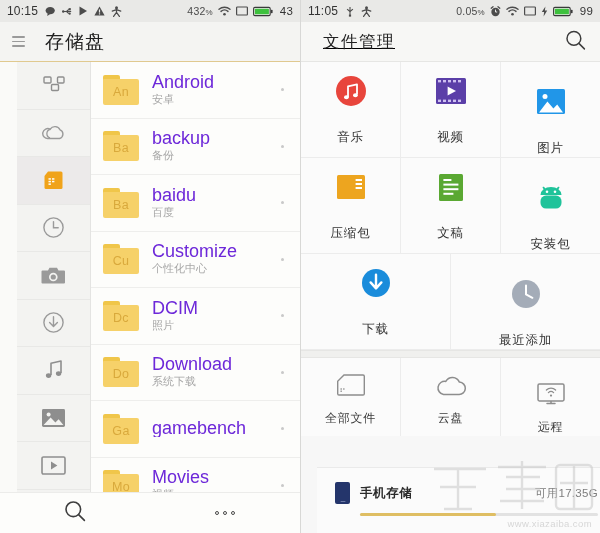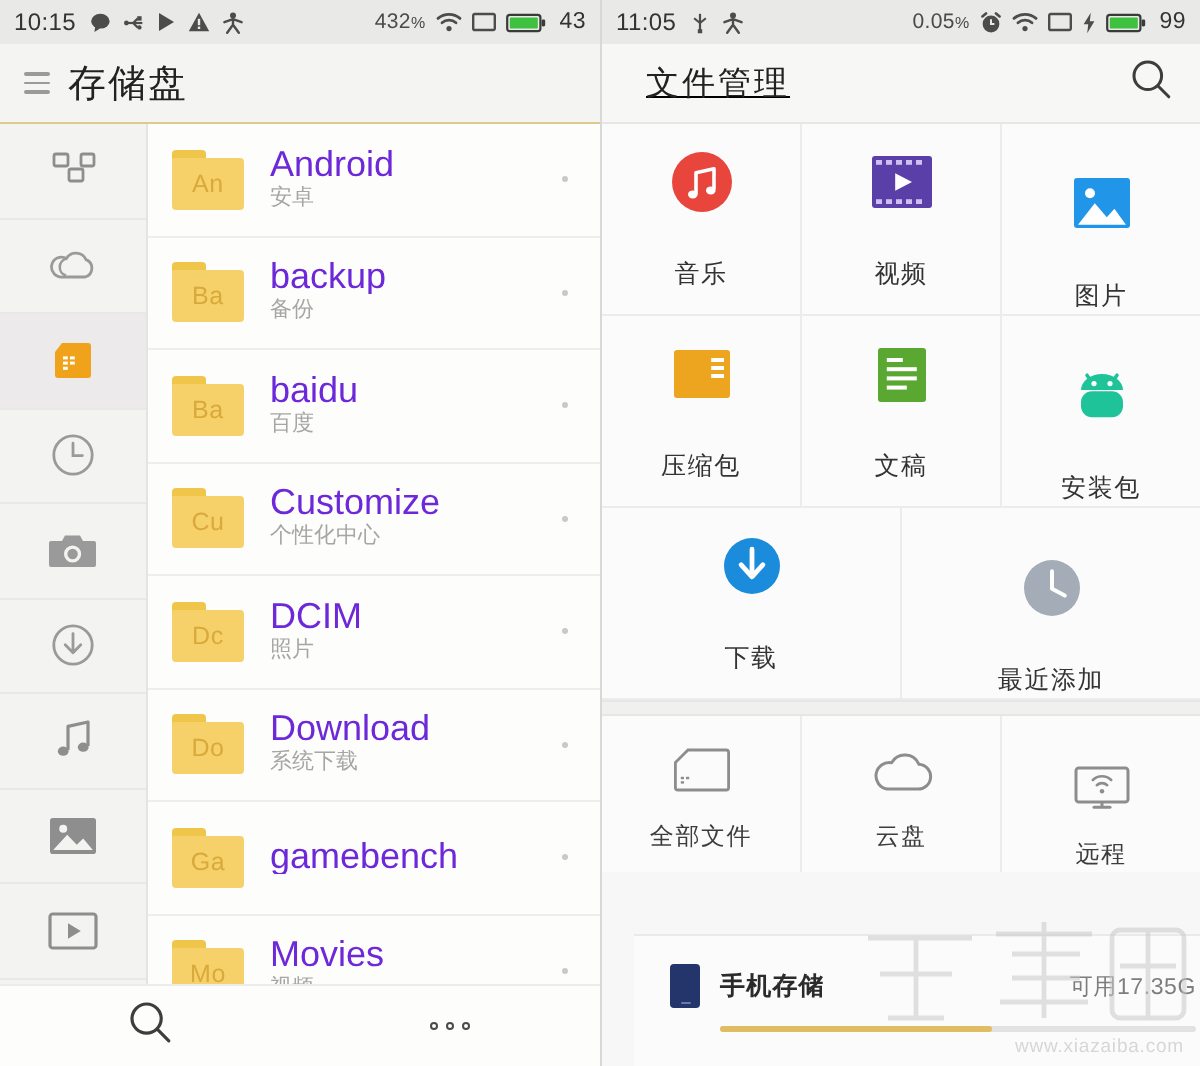--- a/index.html
+++ b/index.html
@@ -27,32 +27,32 @@
   .sb-spacer { flex: 1; }
   .sb-icons-right { display: flex; align-items: center; gap: 5px; }
   .sb-pct { font-size: 10.5px; color: #4a4a4a; }
   .sb-batt-num { font-size: 11.5px; color: #333; margin-left: 2px; }
   .sb-ico { display: inline-flex; align-items: center; justify-content: center; color: #4c4c4c; }
   .sb-ico svg { display: block; }
 
   
   .titlebar {
     height: 40px; background: #f4f4f2; display: flex; align-items: center;
-    padding: 0 12px; position: relative;
+    padding: 0 12px; position: relative; gap: 11px;
   }
   .titlebar.left-tb { border-bottom: 1px solid #e0c98f; }
   .titlebar.right-tb { border-bottom: 1px solid #e6e6e4; background: #f7f7f5; text-decoration: underline; }
   .hamburger { width: 13px; display: flex; flex-direction: column; gap: 3px; margin-right: 9px; }
   .hamburger i { display: block; height: 1.5px; background: #9a9a9a; border-radius: 1px; }
   .title-text { font-size: 19px; color: #222; font-weight: 400; letter-spacing: 1px; }
   .title-text.rt { font-size: 16.5px; letter-spacing: 1.5px; padding-left: 10px; }
   .tb-search { position: absolute; right: 14px; top: 50%; transform: translateY(-50%); }
 
   
-  .lbody { display: flex; height: 430px; }
+  .lbody { display: flex; height: 430px; padding-left: 17px; }
   .sidebar { width: 74px; background: #f3f3f1; border-right: 1px solid #e4e4e2; }
   .side-item {
     height: 47.5px; display: flex; align-items: center; justify-content: center;
     border-bottom: 1px solid #e8e8e6; color: #8e8e8e;
   }
   .side-item.active { background: #eceaea; }
   .side-item svg { display: block; }
 
   .filelist { flex: 1; background: #fdfdfb; overflow: hidden; }
   .file-row {

